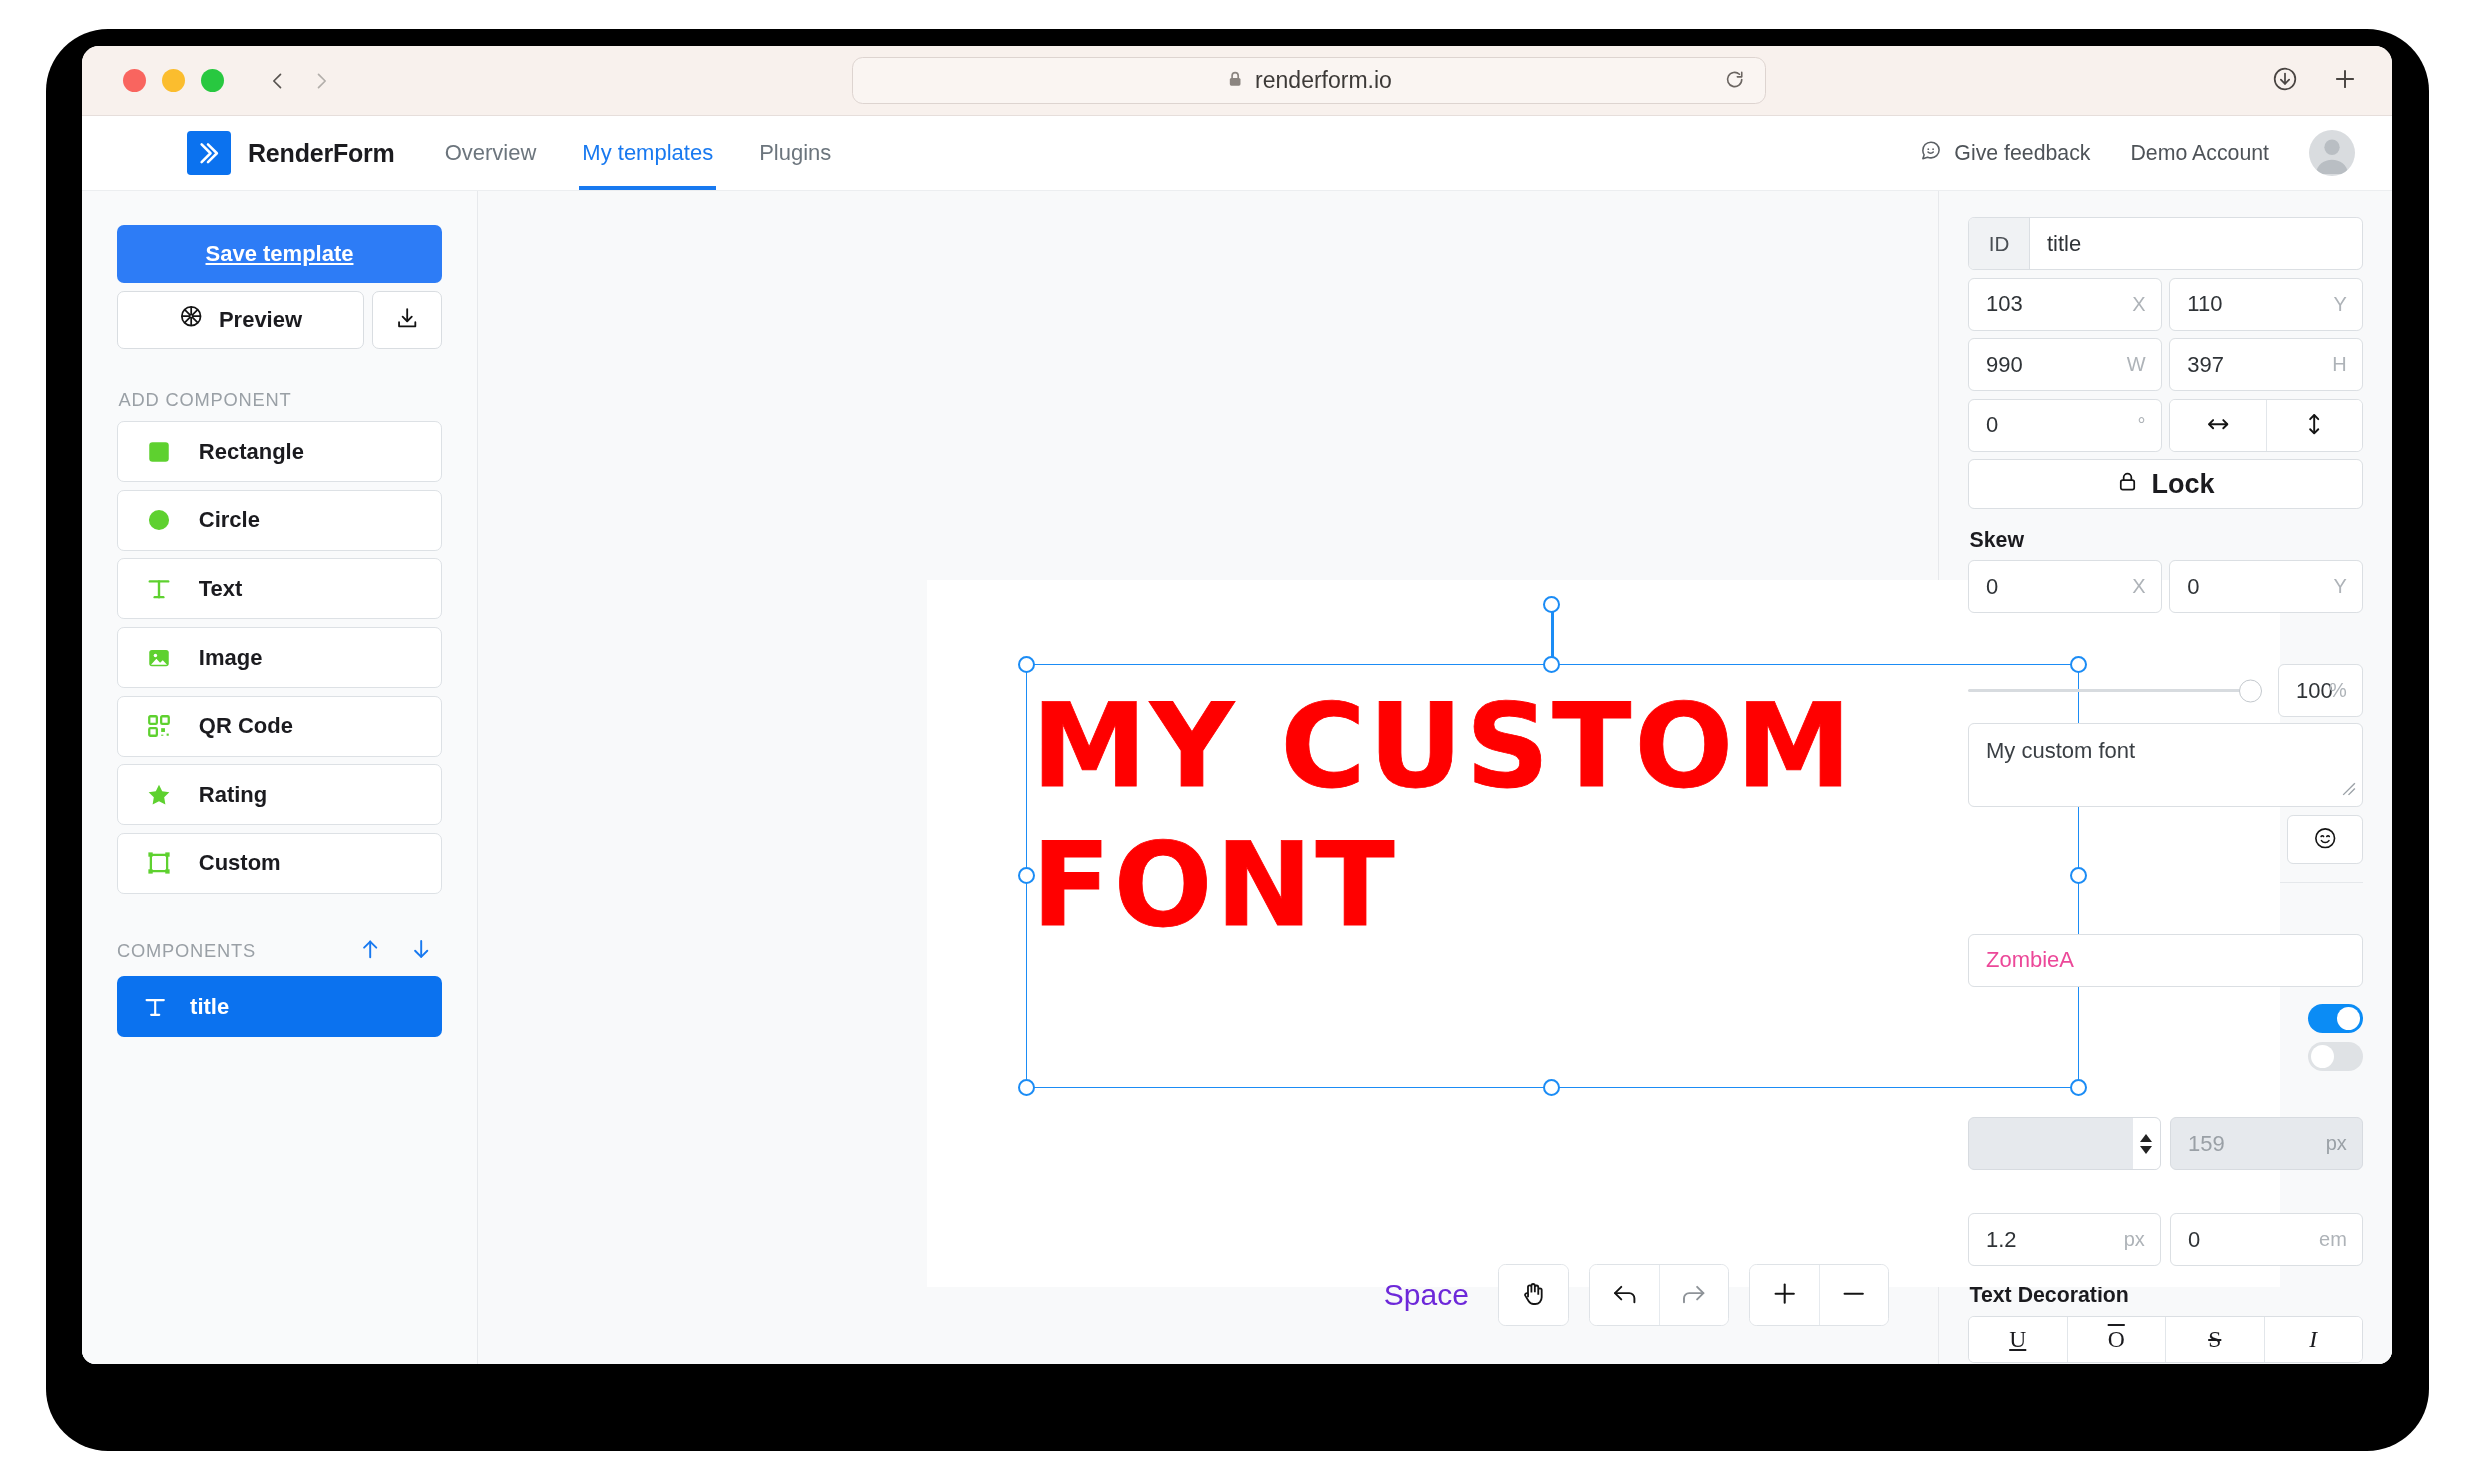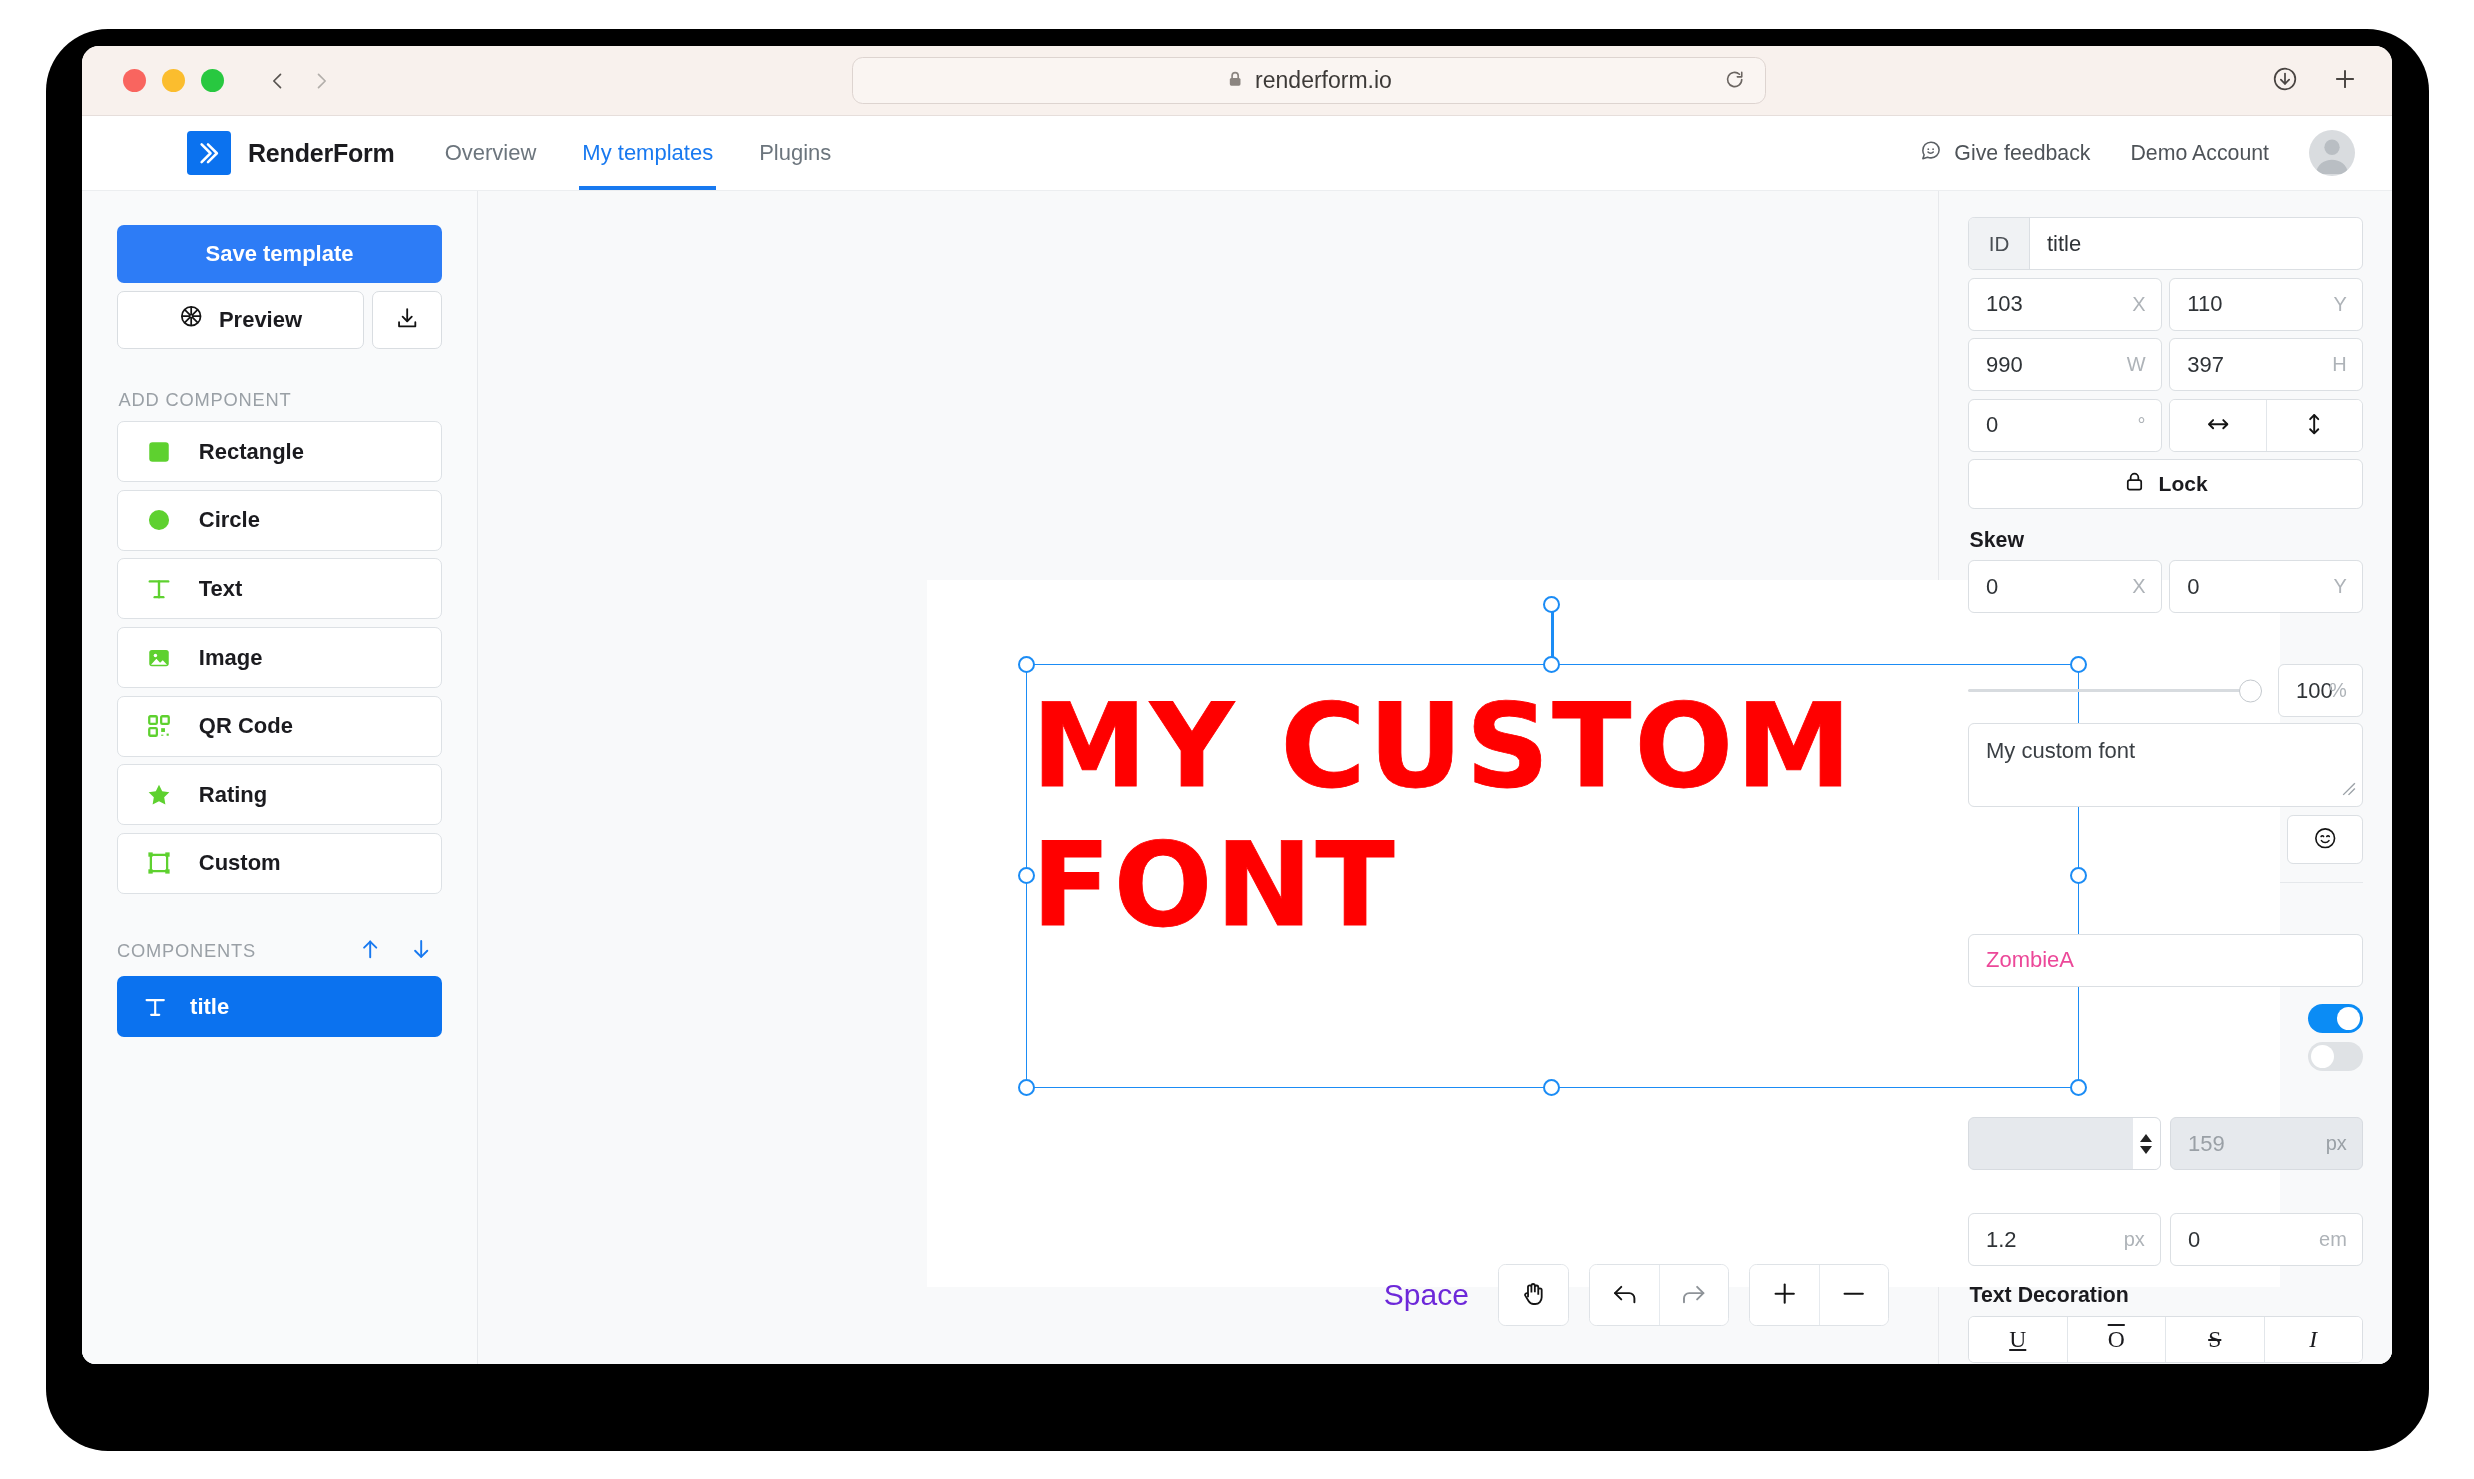--- a/index.html
+++ b/index.html
@@ -112,21 +112,21 @@
     border-right: 0.8px solid #e7e9ec;
     padding: 34px 35px 0 35px;
   }
   #save-template-button {
     width: 100%; height: 58px;
     background: #2d7cf6; color: #ffffff;
     border: none; border-radius: 6.9px;
     font-size: 22px; font-weight: 700;
     font-family: "Liberation Sans", sans-serif;
     cursor: pointer;
-    display: flex; align-items: center; justify-content: center;
+    display: flex; align-items: center; justify-content: center; text-decoration: underline;
   }
   #preview-row { display: flex; gap: 7.6px; margin-top: 7.6px; }
   #preview-button {
     flex: 1; height: 58px;
     background: #ffffff; border: 0.8px solid #d9dde1; border-radius: 6.9px;
     display: flex; align-items: center; justify-content: center; gap: 15.2px;
     font-size: 22px; font-weight: 700; color: #1b1b1f;
     font-family: "Liberation Sans", sans-serif;
     cursor: pointer;
   }
@@ -255,21 +255,21 @@
   }
   #id-value { flex: 1; display: flex; align-items: center; padding-left: 17px; font-size: 22px; color: #2f3337; }
   .row2 { display: grid; grid-template-columns: 1fr 1fr; gap: 7.6px; margin-top: 7.6px; }
   .flip-group { display: flex; border: 0.8px solid #dbdfe3; border-radius: 6.1px; overflow: hidden; height: 53px; background: #fff; }
   .flip-btn { flex: 1; display: flex; align-items: center; justify-content: center; background: #fff; border: none; cursor: pointer; }
   .flip-btn + .flip-btn { border-left: 0.8px solid #e2e6ea; }
   #lock-button {
     margin-top: 7.6px; width: 100%; height: 50px;
     background: #ffffff; border: 0.8px solid #dbdfe3; border-radius: 6.1px;
     display: flex; align-items: center; justify-content: center; gap: 12.2px;
-    font-size: 21px; font-weight: 700; color: #1b1b1f;
+    font-size: 27px; font-weight: 700; color: #1b1b1f;
     cursor: pointer; font-family: "Liberation Sans", sans-serif;
   }
   .panel-label { font-size: 21.3px; font-weight: 700; color: #1b1b1f; margin: 18.3px 0 7.6px 1.5px; }
   #opacity-row { display: flex; align-items: center; gap: 17px; }
   #opacity-track {
     flex: 1; height: 3px; background: #d7dbdf; border-radius: 1.5px; position: relative;
   }
   #opacity-thumb {
     position: absolute; right: -0.8px; top: 50%; transform: translateY(-50%);
     width: 23px; height: 23px; border-radius: 50%;

